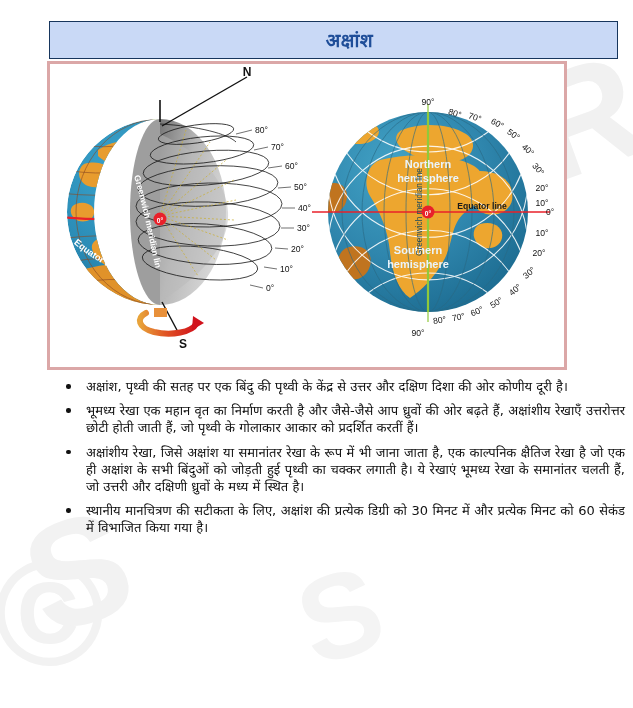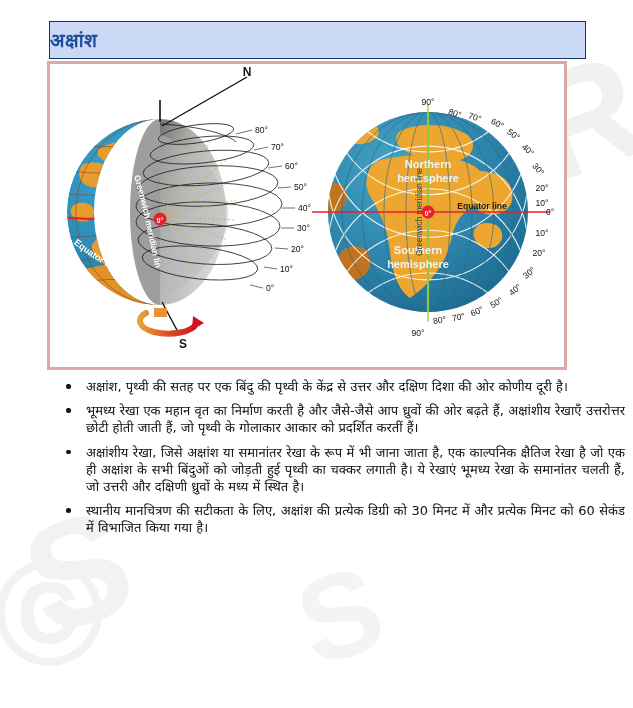--- a/index.html
+++ b/index.html
@@ -13,21 +13,21 @@
   .wm{position:absolute;color:#efefef;font-weight:700;user-select:none;pointer-events:none;z-index:0;}
   .wm-r{right:-6px;top:42px;font-size:150px;line-height:1;transform:rotate(-20deg);color:#f1f1f1;}
   .wm-c{left:-6px;bottom:20px;font-size:150px;line-height:1;color:#f2f2f2;}
   .wm-s{left:28px;bottom:62px;font-size:150px;line-height:1;transform:rotate(-18deg);color:#f2f2f2;}
   .wm-s2{left:300px;top:555px;font-size:120px;line-height:1;transform:rotate(-18deg);color:#f4f4f4;}
 
   
   .title-box{
     position:absolute;left:49px;top:21px;width:535px;height:36px;
     background:#c9d9f6;border:1.5px solid #17365d;
-    display:flex;align-items:center;z-index:3;
+    display:flex;align-items:center;justify-content:center;z-index:3;padding-left:32px;
   }
   .title-box span{
     font-family:"DejaVu Sans",sans-serif;
     font-size:19px;font-weight:600;color:#1f4e99;letter-spacing:.5px;
   }
 
   
   .fig-frame{
     position:absolute;left:47px;top:61px;width:514px;height:303px;
     border:3px solid #dba7a7;background:#fff;z-index:2;

